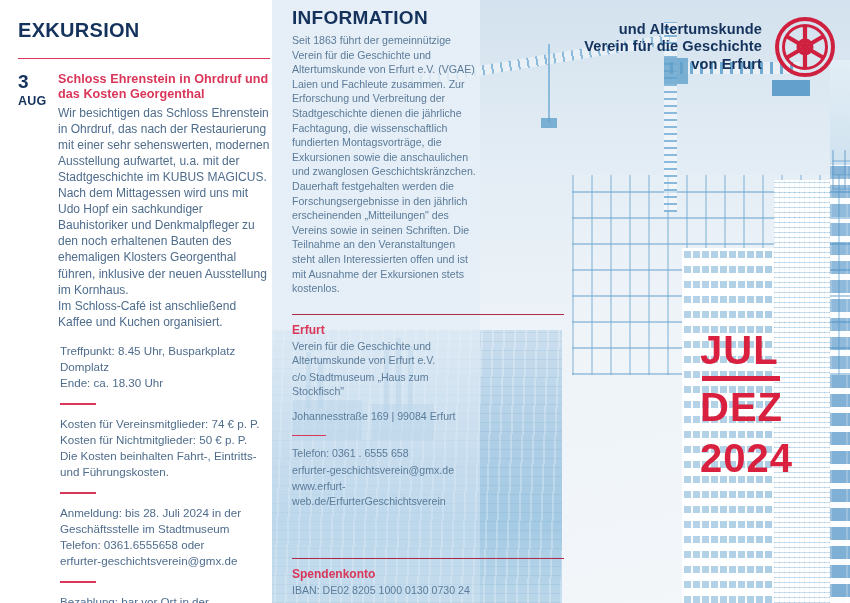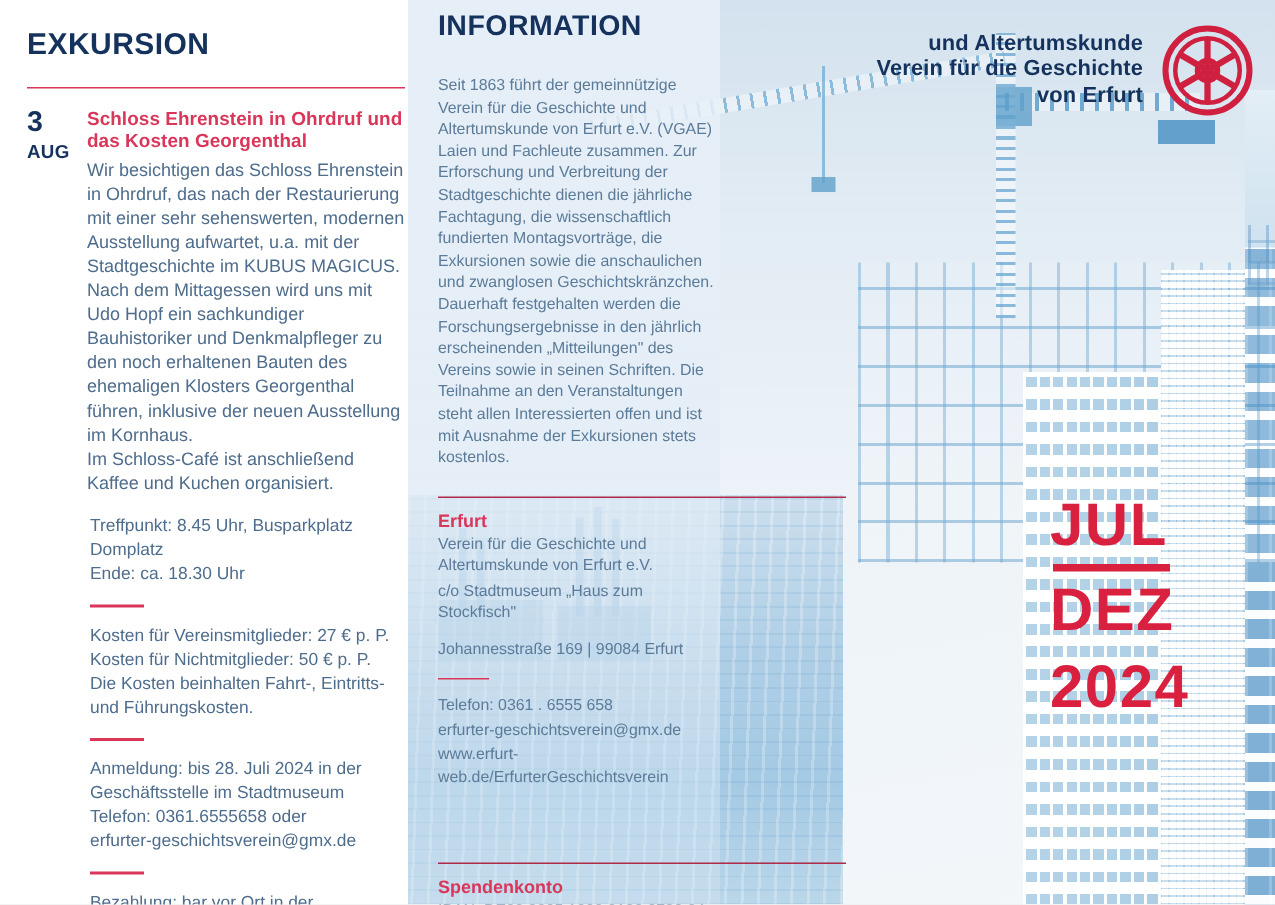--- a/index.html
+++ b/index.html
@@ -4,21 +4,21 @@
 <style>
   * { margin:0; padding:0; box-sizing:border-box; }
   html,body{ background:#ffffff; }
   body{
     width:850px; height:603px;
     font-family:"Liberation Sans", sans-serif;
     overflow:hidden; position:relative;
   }
 
   
-  .page{ position:absolute; inset:0; width:850px; height:603px; overflow:hidden; background:#e5e5e5; }
+  .page{ position:absolute; inset:0; width:850px; height:603px; overflow:hidden; background:#bef264; }
 
   
   .photo{
     position:absolute; left:272px; top:0; width:578px; height:603px;
     overflow:hidden;
     background:linear-gradient(170deg,#dbe7f1 0%,#e6eef5 28%,#eef3f8 55%,#f3f7fa 100%);
   }
   
   .photo .sky{
     position:absolute; left:0; top:0; width:100%; height:330px;
@@ -131,21 +131,21 @@
   .blk{ color:#4e6c8c; font-size:11.6px; line-height:16.1px; }
   .blk.sp{ margin-top:13px; }
   .rule-short{ height:1.6px; background:#d9365a; width:36px; margin:12px 0 11px 0; }
   .col-left .indent{ margin-left:42px; width:212px; }
 
   
   .col-mid{ position:absolute; left:292px; top:0; width:186px; }
   .h-info{
     font-size:19px; font-weight:bold; color:#14325c; letter-spacing:.3px; margin-top:7px;
   }
-  .info-text{ color:#5b7b99; font-size:10.6px; line-height:14.6px; margin-top:21px; }
+  .info-text{ color:#5b7b99; font-size:10.6px; line-height:14.6px; margin-top:4px; }
   .mid-rule{ height:1px; background:#b02b47; width:186px; margin:18px 0 0 0; }
   .mid-rule.long{ width:272px; }
   .h-sub{ color:#d9365a; font-size:12px; font-weight:bold; margin-top:8px; }
   .mid-body{ color:#5b7b99; font-size:10.6px; line-height:14.6px; margin-top:2px; }
   .mid-body.gap{ margin-top:10px; }
   .mid-rule-sm{ height:1.5px; background:#d9365a; width:34px; margin:11px 0 10px 0; }
 
   
   .logo{ position:absolute; right:14px; top:16px; display:flex; align-items:center; gap:12px; }
   .logo-text{
@@ -226,21 +226,21 @@
           <div class="ev-text">Wir besichtigen das Schloss Ehrenstein in Ohrdruf, das nach der Restaurierung mit einer sehr sehenswerten, modernen Ausstellung aufwartet, u.a. mit der Stadtgeschichte im KUBUS MAGICUS. Nach dem Mittagessen wird uns mit Udo Hopf ein sachkundiger Bauhistoriker und Denkmalpfleger zu den noch erhaltenen Bauten des ehemaligen Klosters Georgenthal führen, inklusive der neuen Ausstellung im Kornhaus.</div>
           <div class="ev-text" style="margin-top:0">Im Schloss-Café ist anschließend Kaffee und Kuchen organisiert.</div>
         </div>
       </div>
 
       <div class="indent">
         <div class="blk sp">Treffpunkt: 8.45 Uhr, Busparkplatz Domplatz</div>
         <div class="blk">Ende: ca. 18.30 Uhr</div>
 
         <div class="rule-short"></div>
-        <div class="blk">Kosten für Vereinsmitglieder: 27 € p. P.</div>
+        <div class="blk">Kosten für Vereinsmitglieder: 74 € p. P.</div>
         <div class="blk">Kosten für Nichtmitglieder: 50 € p. P.</div>
         <div class="blk">Die Kosten beinhalten Fahrt-, Eintritts- und Führungskosten.</div>
 
         <div class="rule-short"></div>
         <div class="blk">Anmeldung: bis 28. Juli 2024 in der Geschäftsstelle im Stadtmuseum</div>
         <div class="blk">Telefon: 0361.6555658 oder</div>
         <div class="blk">erfurter-geschichtsverein@gmx.de</div>
 
         <div class="rule-short"></div>
         <div class="blk">Bezahlung: bar vor Ort in der Geschäftsstelle im Stadtmuseum oder per Überweisung an:</div>

